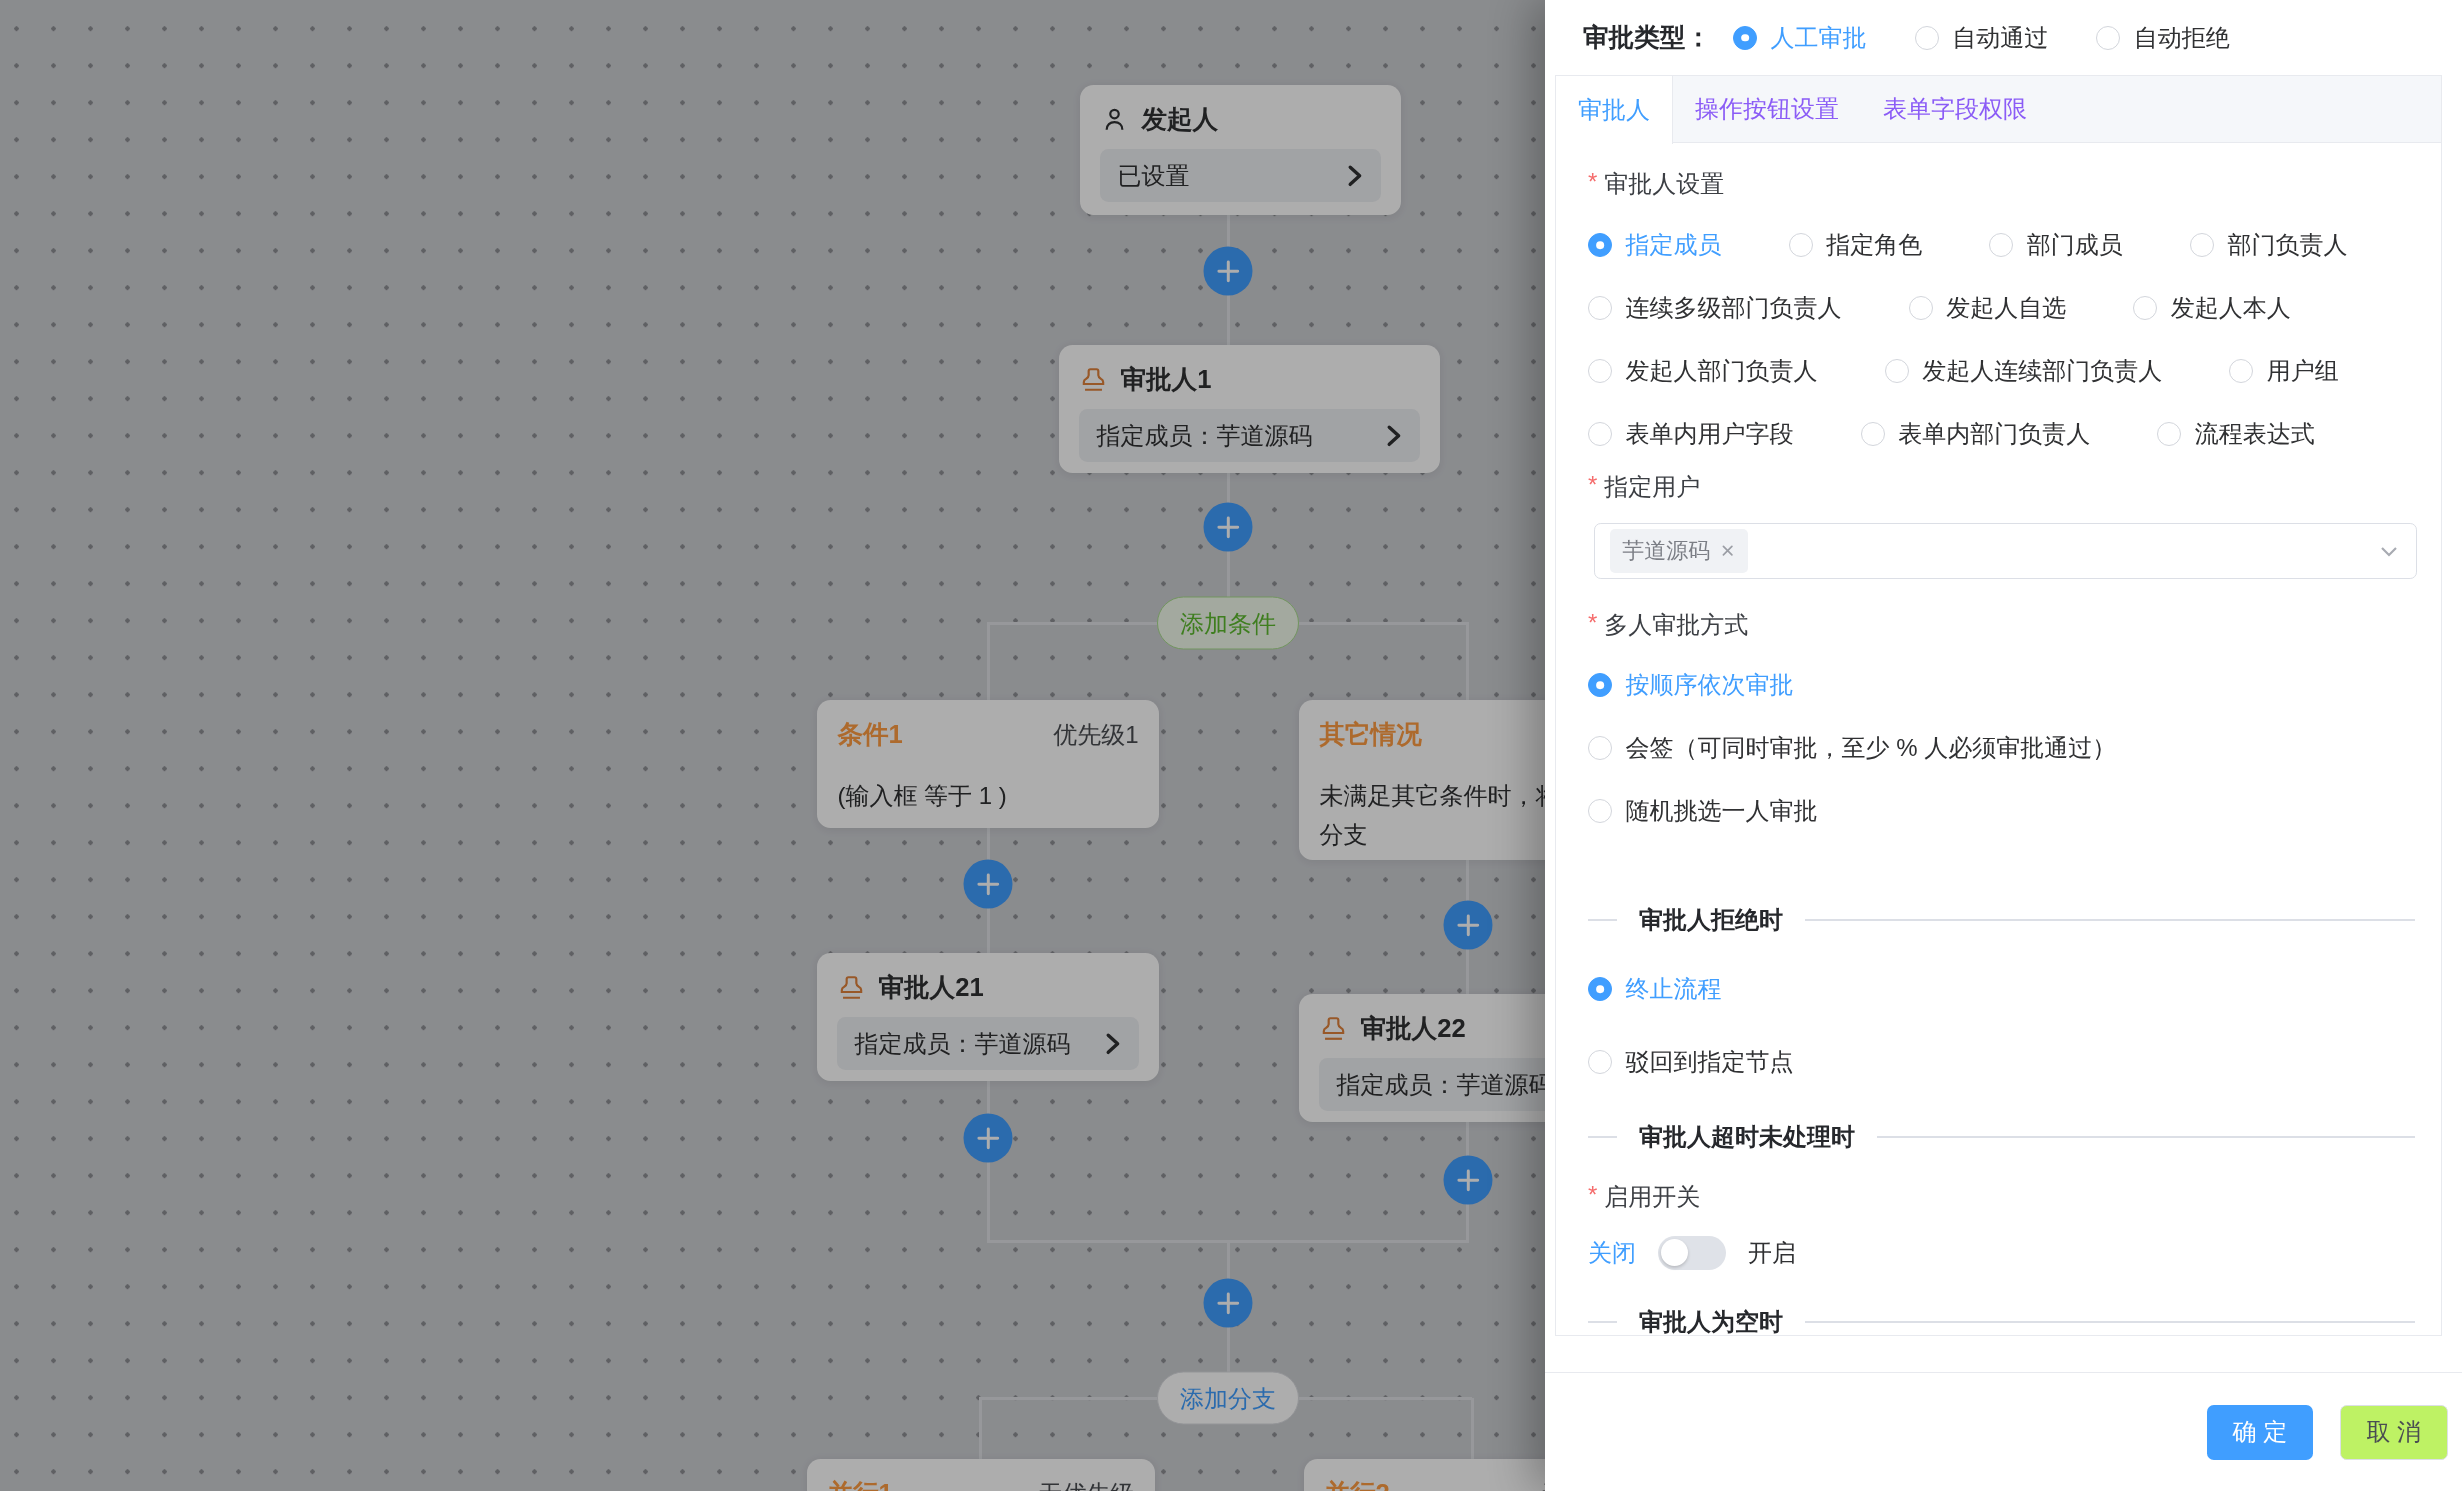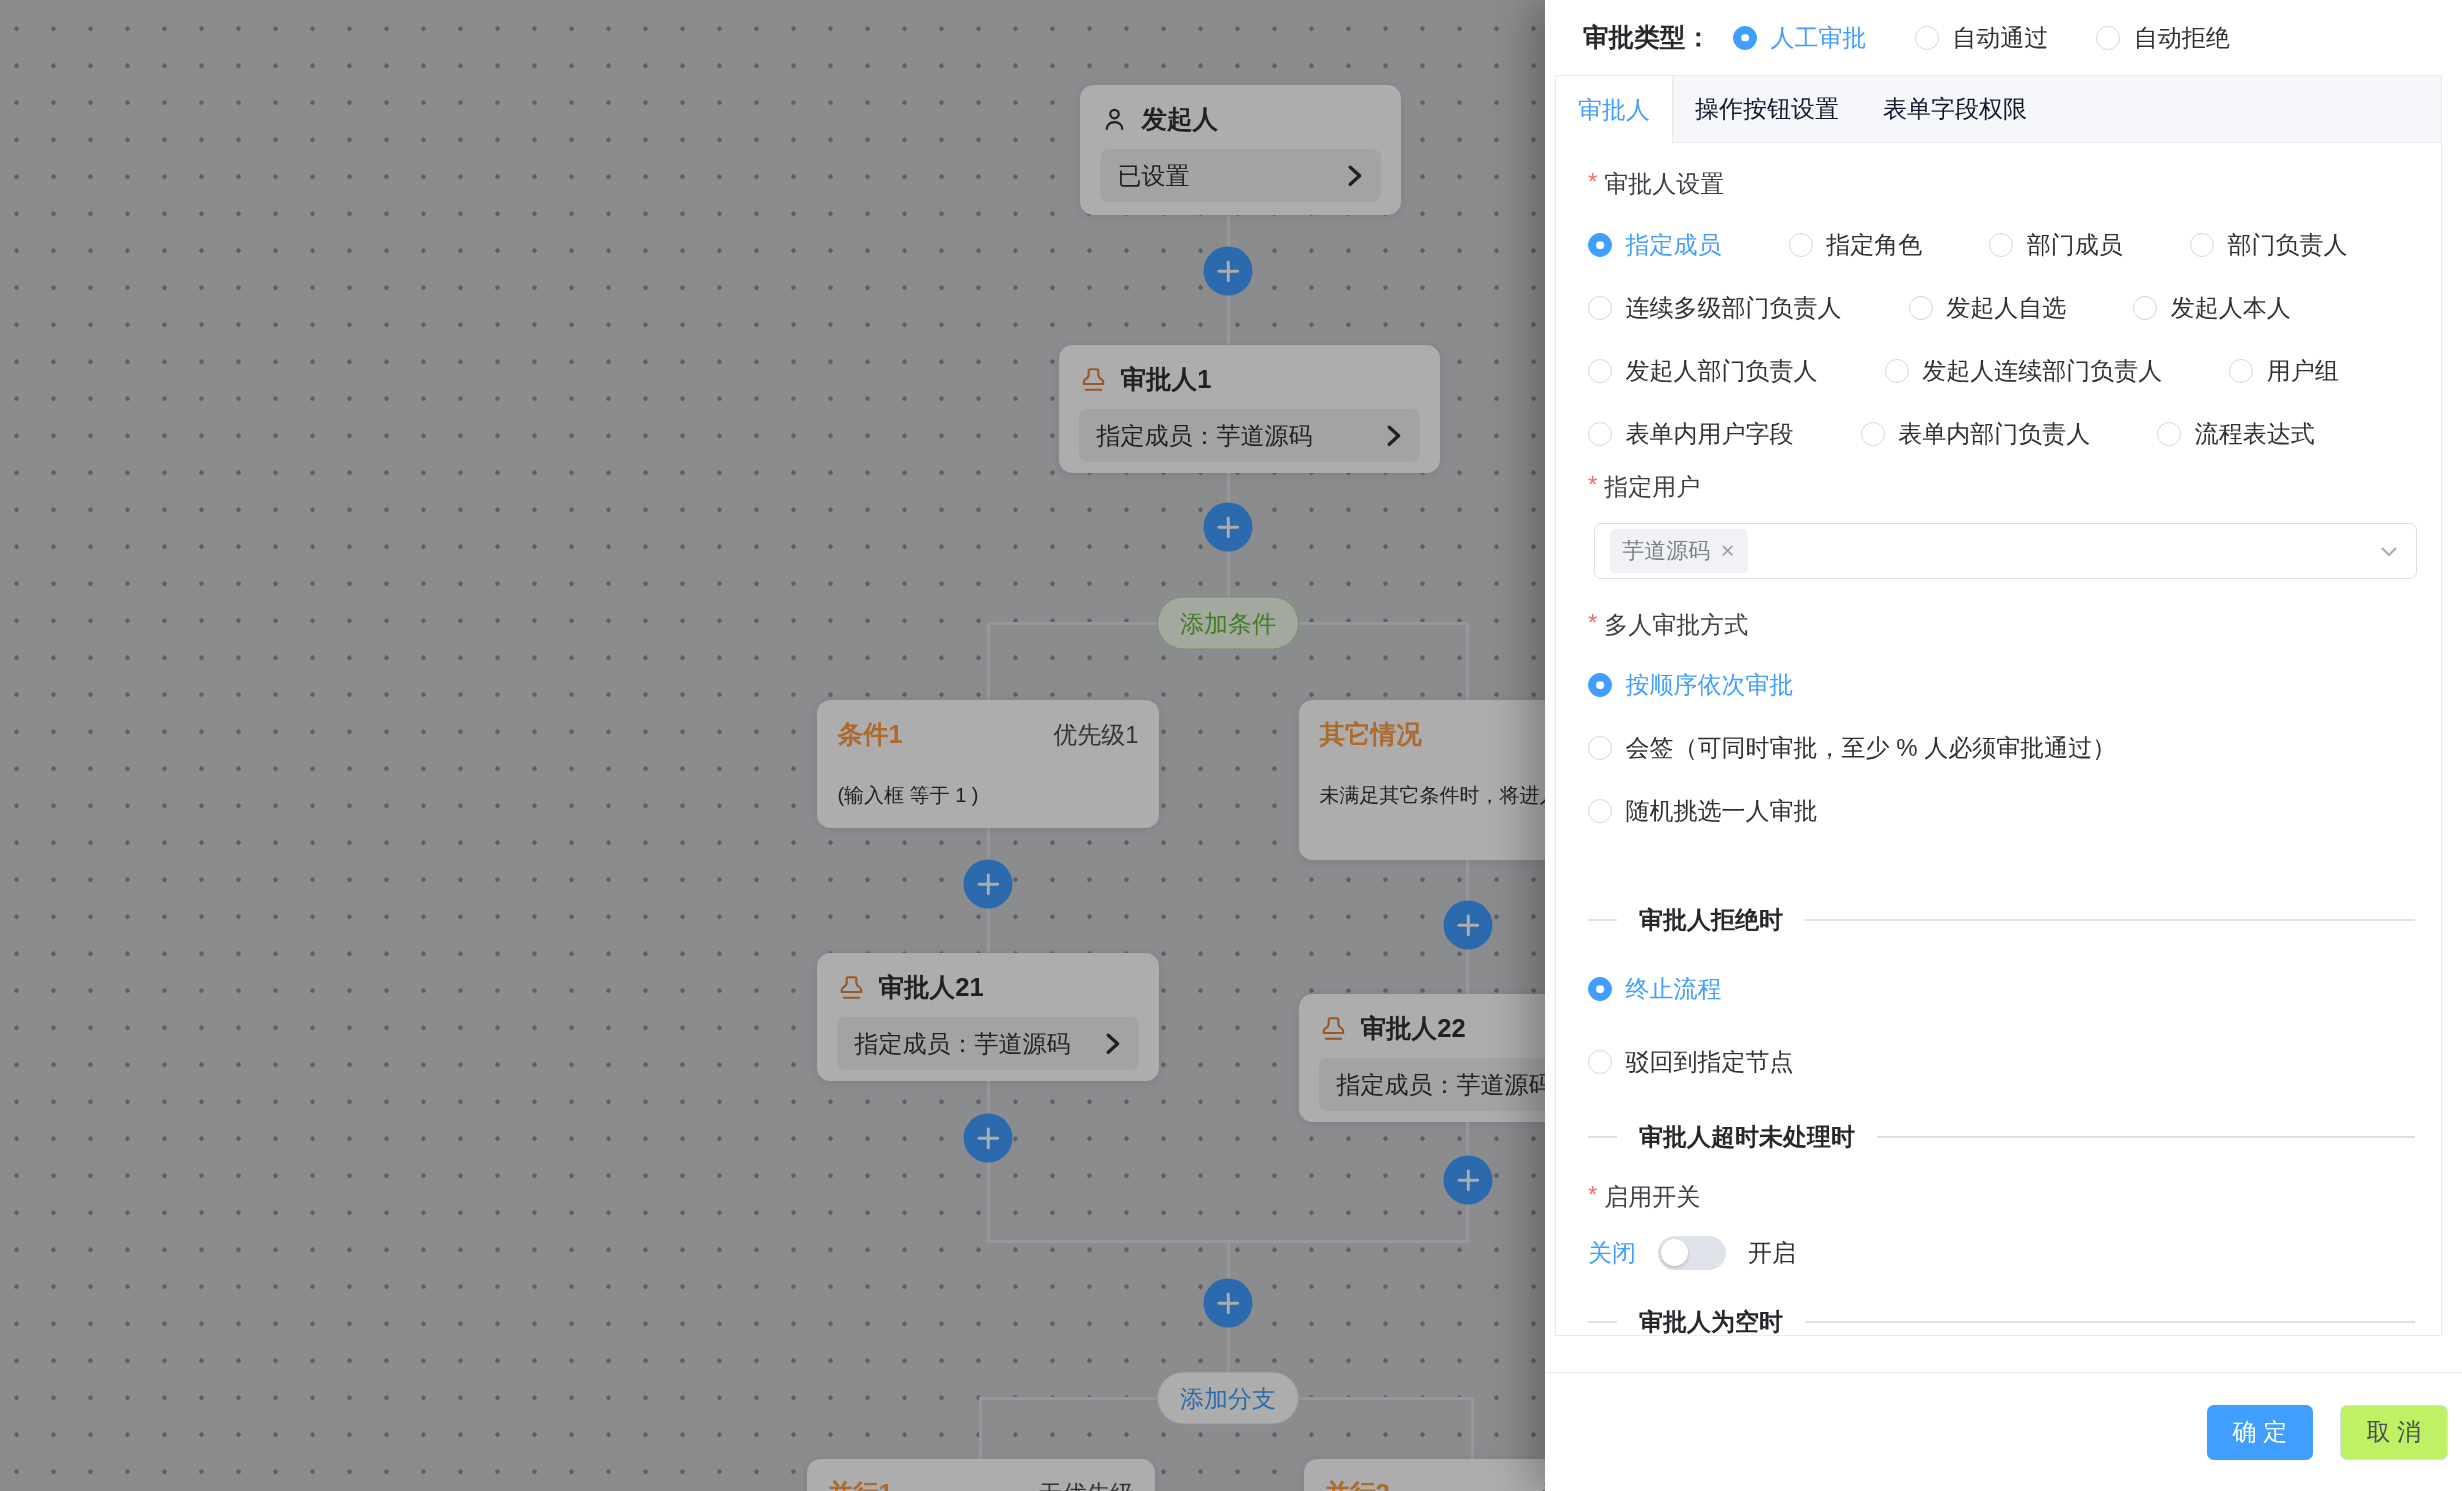--- a/index.html
+++ b/index.html
@@ -16,21 +16,21 @@
   .vline{width:2.6px;} .hline{height:2.6px;}
 
   .node{position:absolute;background:#fff;border-radius:13.6px;z-index:2;
     box-shadow:0 1.7px 8.5px rgba(15,25,40,.08);padding:15.3px 20.4px;box-sizing:border-box;overflow:hidden;}
   .node-head{display:flex;align-items:center;gap:12px;height:39px;font-size:25.6px;font-weight:600;color:#303133;}
   .node-head .grow{flex:1;}
   .priority{font-weight:400;font-size:24px;color:#4a4d52;white-space:nowrap;}
   .cond-title{color:#ff9d43;}
   .node-box{margin-top:10.2px;background:#eef0f3;border-radius:8.5px;height:53px;display:flex;
     align-items:center;justify-content:space-between;padding:0 17px;font-size:24px;color:#303133;}
-  .cond-content{margin-top:22px;font-size:20px;color:#303133;line-height:39px;}
+  .cond-content{margin-top:22px;font-size:24px;color:#303133;line-height:39px;}
 
   .plus{position:absolute;width:49px;height:49px;border-radius:50%;background:#409eff;z-index:3;
     display:flex;align-items:center;justify-content:center;transform:translate(-50%,-50%);cursor:pointer;}
   .pill{position:absolute;transform:translate(-50%,-50%);height:53px;border-radius:27px;z-index:3;
     display:flex;align-items:center;justify-content:center;font-size:24px;padding:0 22px;box-sizing:border-box;cursor:pointer;}
   .pill.green{background:#f0f9eb;border:1.7px solid #a8dd8c;color:#5dba2f;}
   .pill.blue{background:#fff;border:1.7px solid #d9dbdf;color:#409eff;}
 
   
   .drawer{position:absolute;left:1545px;top:0;width:918px;height:1491px;background:#fff;z-index:100;
@@ -42,21 +42,21 @@
   .radio-item{display:flex;align-items:center;gap:13.6px;font-size:24px;color:#303133;cursor:pointer;white-space:nowrap;}
   .rdo{width:24px;height:24px;border-radius:50%;border:1.7px solid #d3d6dc;background:#fff;box-sizing:border-box;position:relative;flex:none;}
   .radio-item.sel .rdo{border-color:#409eff;background:#409eff;}
   .radio-item.sel .rdo::after{content:"";position:absolute;width:7.7px;height:7.7px;border-radius:50%;background:#fff;
     left:50%;top:50%;transform:translate(-50%,-50%);}
   .radio-item.sel .lbl{color:#409eff;}
 
   .tabwrap{position:absolute;left:10px;top:75px;width:887px;height:1261px;background:#fff;
     border:1.7px solid #e8eaef;box-sizing:border-box;overflow:hidden;}
   .tabbar{height:66px;background:#f5f7fa;border-bottom:1.7px solid #e8eaef;display:flex;}
-  .tab{padding:0 22px;display:flex;align-items:center;font-size:24px;color:#0f172a;cursor:pointer;}
+  .tab{padding:0 22px;display:flex;align-items:center;font-size:24px;color:#8b5cf6;cursor:pointer;}
   .tab.active{background:#fff;color:#409eff;border-right:1.7px solid #e8eaef;margin-bottom:-1.7px;}
 
   .row{position:absolute;left:32px;right:25.6px;}
   .flabel{font-size:24px;color:#3c3f44;display:flex;gap:6.8px;}
   .req{color:#f56c6c;font-size:24px;}
   .radio-row{display:flex;column-gap:67px;}
   .rcol{display:flex;flex-direction:column;gap:31px;}
   .rcol2{display:flex;flex-direction:column;gap:41px;}
 
   .selectbox{position:absolute;left:38px;right:24px;height:56px;border:1.7px solid #dcdfe6;border-radius:6.8px;

